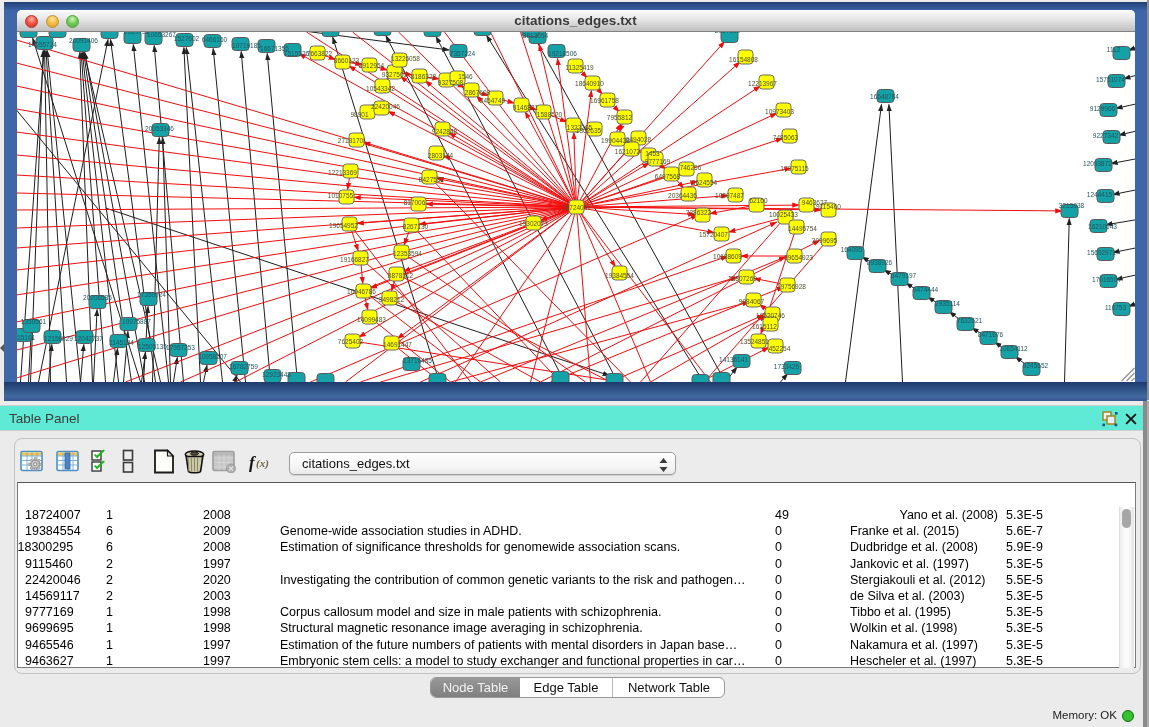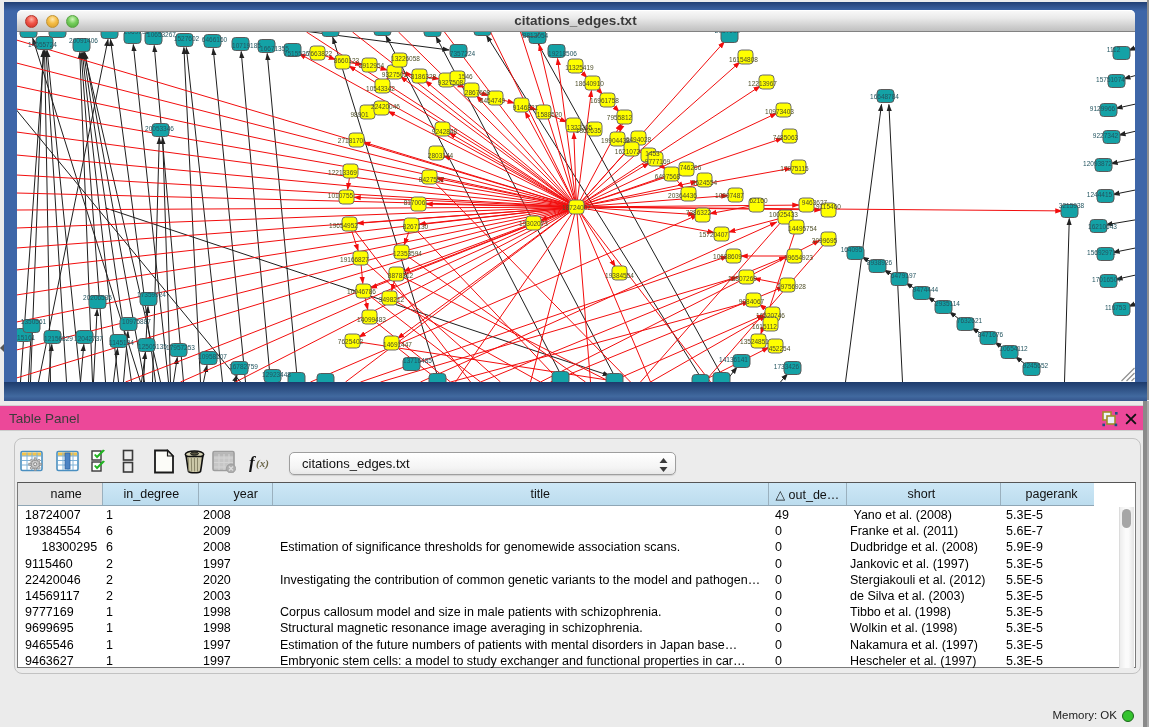--- a/index.html
+++ b/index.html
@@ -492,21 +492,21 @@
 <line x1="1114.5" y1="349.0" x2="1117.5" y2="346.0" stroke="#8f8f8f" stroke-width="1.3"></line>
 </svg>
 </div>
 
 <div class="abs" style="left:0px;top:344px;width:0;height:0;border-top:4px solid transparent;border-bottom:4px solid transparent;border-right:4px solid #555"></div>
 
 <div class="abs" style="left:0;top:400.5px;width:1149px;height:326.5px;background:#ebebeb"></div>
 <div class="abs" style="left:1143px;top:400.5px;width:4px;height:326.5px;background:#8a8a8a"></div>
 <div class="abs" style="left:1147px;top:400.5px;width:2px;height:326.5px;background:#adadad"></div>
 
-<div class="abs" style="left:0;top:404.5px;width:1143px;height:26px;background:#ec4899;border-top:1px solid #d0d0d0;border-bottom:1px solid #cdcdcd">
+<div class="abs" style="left:0;top:404.5px;width:1143px;height:26px;background:#5eead4;border-top:1px solid #d0d0d0;border-bottom:1px solid #cdcdcd">
   <div class="abs" style="left:9px;top:5px;font-size:13.5px;color:#3c3c3c">Table Panel</div>
   <div class="abs" style="left:1102px;top:5px"><svg width="16" height="16" viewBox="0 0 16 16">
           <rect x="1" y="1" width="8" height="8" fill="#eef3fa" stroke="#a08c28" stroke-width="1.6"></rect>
           <rect x="5" y="5" width="8" height="8" fill="#e8eef8" stroke="#a08c28" stroke-width="1.6"></rect>
           <rect x="13" y="1" width="2.6" height="2.6" fill="#1d4f80"></rect>
           <rect x="0.4" y="12.6" width="2.6" height="2.6" fill="#1d4f80"></rect>
           <rect x="12.6" y="12.6" width="2.6" height="2.6" fill="#1d4f80"></rect>
         </svg></div>
   <div class="abs" style="left:1124px;top:6px"><svg width="14" height="14" viewBox="0 0 14 14">
           <path d="M1.5,2.8 L2.8,1.5 L7,5.7 L11.2,1.5 L12.5,2.8 L8.3,7 L12.5,11.2 L11.2,12.5 L7,8.3 L2.8,12.5 L1.5,11.2 L5.7,7 z" fill="#111"></path>
@@ -597,94 +597,80 @@
 <div class="abs" style="left:289px;top:452px;width:387px;height:23px;border:1px solid #9e9e9e;border-radius:5px;background:linear-gradient(#fff,#f4f4f4 70%,#e8e8e8);box-shadow:0 1px 1px rgba(0,0,0,0.12)">
   <div class="abs" style="left:12px;top:3px;font-size:13px;color:#111">citations_edges.txt</div>
   <div class="abs" style="left:368px;top:3.5px"><svg width="11" height="16" viewBox="0 0 11 16">
           <path d="M5.5,1 L9.5,6 H1.5 z" fill="#3a3a3a"></path>
           <path d="M5.5,15 L9.5,10 H1.5 z" fill="#3a3a3a"></path>
         </svg></div>
 </div>
 
 <div class="abs" style="left:16.5px;top:482px;width:1119px;height:186px;background:#fff;border:1px solid #7a7a7a;border-top-color:#555"></div>
 
-<div class="abs" style="left:17.5px;top:483px;width:1076.5px;height:23px;background:linear-gradient(#cde7f6,#bcdcee);border-bottom:1px solid #8fa6b5;font-size:12.5px;color:#111">
-  <div class="abs" style="left:0;top:0;width:85px;height:22px;background:#e4e4e4;border-right:1px solid #9ab0be"></div>
-  <div class="abs" style="left:85.5px;top:0;width:96px;height:22px;border-right:1px solid #9ab0be"></div>
-  <div class="abs" style="left:182px;top:0;width:73.5px;height:22px;border-right:1px solid #9ab0be"></div>
-  <div class="abs" style="left:256px;top:0;width:495.5px;height:22px;border-right:1px solid #9ab0be"></div>
-  <div class="abs" style="left:752px;top:0;width:77.5px;height:22px;border-right:1px solid #9ab0be"></div>
-  <div class="abs" style="left:830px;top:0;width:153.5px;height:22px;border-right:1px solid #9ab0be"></div>
-  <div class="abs" style="left:33px;top:4px">name</div>
-  <div class="abs" style="left:106px;top:4px">in_degree</div>
-  <div class="abs" style="left:216px;top:4px">year</div>
-  <div class="abs" style="left:513px;top:4px">title</div>
-  <div class="abs" style="left:758px;top:4px">△ out_de…</div>
-  <div class="abs" style="left:890px;top:4px">short</div>
-  <div class="abs" style="left:1008px;top:4px">pagerank</div>
-</div>
 
 <div class="abs" style="left:16.5px;top:507px;width:1100px;height:161px;overflow:hidden;font-size:12.5px;color:#000">
 <div style="position:absolute;left:0;top:0.0px;width:1100px;height:16.2px;line-height:16.2px">
         <span style="position:absolute;left:8.5px;white-space:nowrap">18724007</span>
         <span style="position:absolute;left:89.5px;white-space:nowrap">1</span>
         <span style="position:absolute;left:186.5px;white-space:nowrap">2008</span>
         <span style="position:absolute;left:758.5px;white-space:nowrap">49</span>
-        <span style="position:absolute;left:837px;white-space:nowrap">Yano et al. (2008)</span>
+        <span style="position:absolute;left:883px;white-space:nowrap">Yano et al. (2008)</span>
         <span style="position:absolute;left:989.5px;white-space:nowrap">5.3E-5</span>
       </div>
 <div style="position:absolute;left:0;top:16.2px;width:1100px;height:16.2px;line-height:16.2px">
         <span style="position:absolute;left:8.5px;white-space:nowrap">19384554</span>
         <span style="position:absolute;left:89.5px;white-space:nowrap">6</span>
         <span style="position:absolute;left:186.5px;white-space:nowrap">2009</span>
-        <span style="position:absolute;left:758.5px;white-space:nowrap">0</span>
-        <span style="position:absolute;left:833.5px;white-space:nowrap">Franke et al. (2011)</span>
+        <span style="position:absolute;left:263.5px;white-space:nowrap">Genome-wide association studies in ADHD.</span>
+        <span style="position:absolute;left:758.5px;white-space:nowrap">0</span>
+        <span style="position:absolute;left:833.5px;white-space:nowrap">Franke et al. (2015)</span>
         <span style="position:absolute;left:989.5px;white-space:nowrap">5.6E-7</span>
       </div>
 <div style="position:absolute;left:0;top:32.4px;width:1100px;height:16.2px;line-height:16.2px">
-        <span style="position:absolute;left:25px;white-space:nowrap">18300295</span>
+        <span style="position:absolute;left:1px;white-space:nowrap">18300295</span>
         <span style="position:absolute;left:89.5px;white-space:nowrap">6</span>
         <span style="position:absolute;left:186.5px;white-space:nowrap">2008</span>
         <span style="position:absolute;left:263.5px;white-space:nowrap">Estimation of significance thresholds for genomewide association scans.</span>
         <span style="position:absolute;left:758.5px;white-space:nowrap">0</span>
         <span style="position:absolute;left:833.5px;white-space:nowrap">Dudbridge et al. (2008)</span>
         <span style="position:absolute;left:989.5px;white-space:nowrap">5.9E-9</span>
       </div>
 <div style="position:absolute;left:0;top:48.6px;width:1100px;height:16.2px;line-height:16.2px">
         <span style="position:absolute;left:8.5px;white-space:nowrap">9115460</span>
         <span style="position:absolute;left:89.5px;white-space:nowrap">2</span>
         <span style="position:absolute;left:186.5px;white-space:nowrap">1997</span>
         <span style="position:absolute;left:758.5px;white-space:nowrap">0</span>
         <span style="position:absolute;left:833.5px;white-space:nowrap">Jankovic et al. (1997)</span>
         <span style="position:absolute;left:989.5px;white-space:nowrap">5.3E-5</span>
       </div>
 <div style="position:absolute;left:0;top:64.8px;width:1100px;height:16.2px;line-height:16.2px">
         <span style="position:absolute;left:8.5px;white-space:nowrap">22420046</span>
         <span style="position:absolute;left:89.5px;white-space:nowrap">2</span>
         <span style="position:absolute;left:186.5px;white-space:nowrap">2020</span>
-        <span style="position:absolute;left:263.5px;white-space:nowrap">Investigating the contribution of common genetic variants to the model and pathogen…</span>
+        <span style="position:absolute;left:263.5px;white-space:nowrap">Investigating the contribution of common genetic variants to the risk and pathogen…</span>
         <span style="position:absolute;left:758.5px;white-space:nowrap">0</span>
         <span style="position:absolute;left:833.5px;white-space:nowrap">Stergiakouli et al. (2012)</span>
         <span style="position:absolute;left:989.5px;white-space:nowrap">5.5E-5</span>
       </div>
 <div style="position:absolute;left:0;top:81.0px;width:1100px;height:16.2px;line-height:16.2px">
         <span style="position:absolute;left:8.5px;white-space:nowrap">14569117</span>
         <span style="position:absolute;left:89.5px;white-space:nowrap">2</span>
         <span style="position:absolute;left:186.5px;white-space:nowrap">2003</span>
         <span style="position:absolute;left:758.5px;white-space:nowrap">0</span>
         <span style="position:absolute;left:833.5px;white-space:nowrap">de Silva et al. (2003)</span>
         <span style="position:absolute;left:989.5px;white-space:nowrap">5.3E-5</span>
       </div>
 <div style="position:absolute;left:0;top:97.2px;width:1100px;height:16.2px;line-height:16.2px">
         <span style="position:absolute;left:8.5px;white-space:nowrap">9777169</span>
         <span style="position:absolute;left:89.5px;white-space:nowrap">1</span>
         <span style="position:absolute;left:186.5px;white-space:nowrap">1998</span>
         <span style="position:absolute;left:263.5px;white-space:nowrap">Corpus callosum model and size in male patients with schizophrenia.</span>
         <span style="position:absolute;left:758.5px;white-space:nowrap">0</span>
-        <span style="position:absolute;left:833.5px;white-space:nowrap">Tibbo et al. (1998)</span>
+        <span style="position:absolute;left:833.5px;white-space:nowrap">Tibbo et al. (1995)</span>
         <span style="position:absolute;left:989.5px;white-space:nowrap">5.3E-5</span>
       </div>
 <div style="position:absolute;left:0;top:113.4px;width:1100px;height:16.2px;line-height:16.2px">
         <span style="position:absolute;left:8.5px;white-space:nowrap">9699695</span>
         <span style="position:absolute;left:89.5px;white-space:nowrap">1</span>
         <span style="position:absolute;left:186.5px;white-space:nowrap">1998</span>
         <span style="position:absolute;left:263.5px;white-space:nowrap">Structural magnetic resonance image averaging in schizophrenia.</span>
         <span style="position:absolute;left:758.5px;white-space:nowrap">0</span>
         <span style="position:absolute;left:833.5px;white-space:nowrap">Wolkin et al. (1998)</span>
         <span style="position:absolute;left:989.5px;white-space:nowrap">5.3E-5</span>
@@ -705,16 +691,21 @@
         <span style="position:absolute;left:263.5px;white-space:nowrap">Embryonic stem cells: a model to study exchanger and functional properties in car…</span>
         <span style="position:absolute;left:758.5px;white-space:nowrap">0</span>
         <span style="position:absolute;left:833.5px;white-space:nowrap">Hescheler et al. (1997)</span>
         <span style="position:absolute;left:989.5px;white-space:nowrap">5.3E-5</span>
       </div>
 </div>
 
 <div class="abs" style="left:1119px;top:507px;width:15px;height:161px;background:linear-gradient(90deg,#ededed,#fbfbfb 40%,#fbfbfb 60%,#e4e4e4);border-left:1px solid #dcdcdc"></div>
 <div class="abs" style="left:1122px;top:509px;width:9px;height:19px;background:#a6a6a6;border-radius:5px"></div>
 
+<div class="abs" style="left:430px;top:676.5px;width:295px;height:21px;border:1px solid #989898;border-radius:6px;background:#fff;font-size:13px;overflow:hidden">
+  <div class="abs" style="left:0;top:0;width:89px;height:21px;background:linear-gradient(#999,#7c7c7c);color:#f3f3f3;text-align:center;line-height:20px">Node Table</div>
+  <div class="abs" style="left:89px;top:0;width:93px;height:21px;color:#111;text-align:center;line-height:20px;border-right:1px solid #b9b9b9">Edge Table</div>
+  <div class="abs" style="left:182px;top:0;width:112px;height:21px;color:#111;text-align:center;line-height:20px">Network Table</div>
+</div>
 
 <div class="abs" style="left:1000px;top:709px;width:117px;text-align:right;font-size:11.5px;color:#222">Memory: OK</div>
 <div class="abs" style="left:1122px;top:710px;width:12px;height:12px;border-radius:50%;background:#35c32f;border:1.5px solid #1d661c"></div>
 
 </div>
 </body></html>

